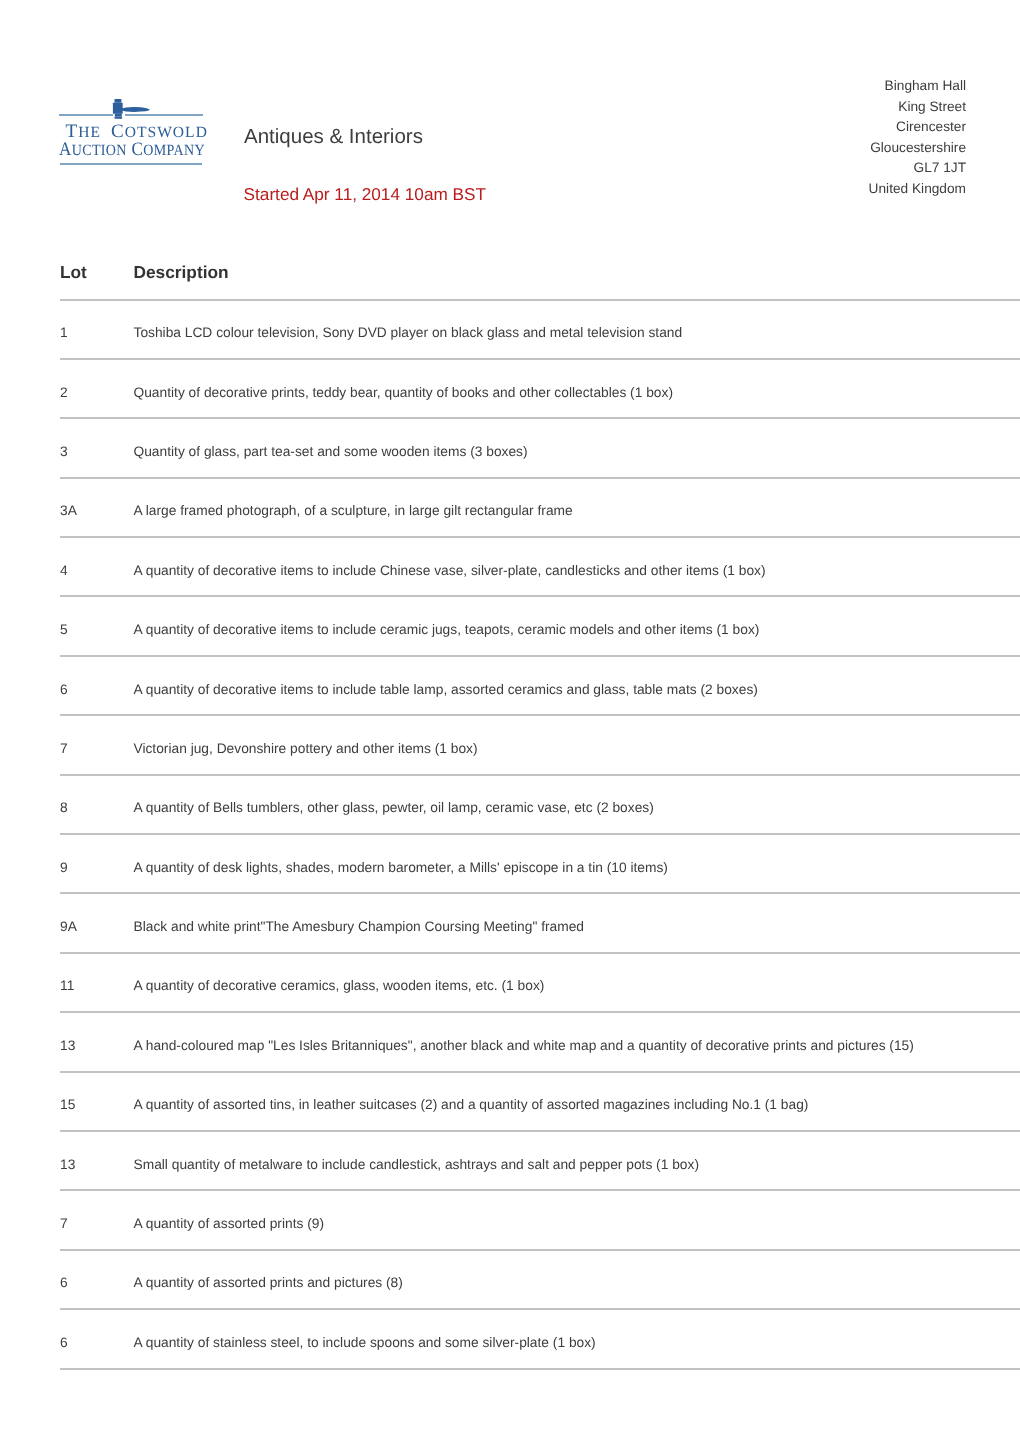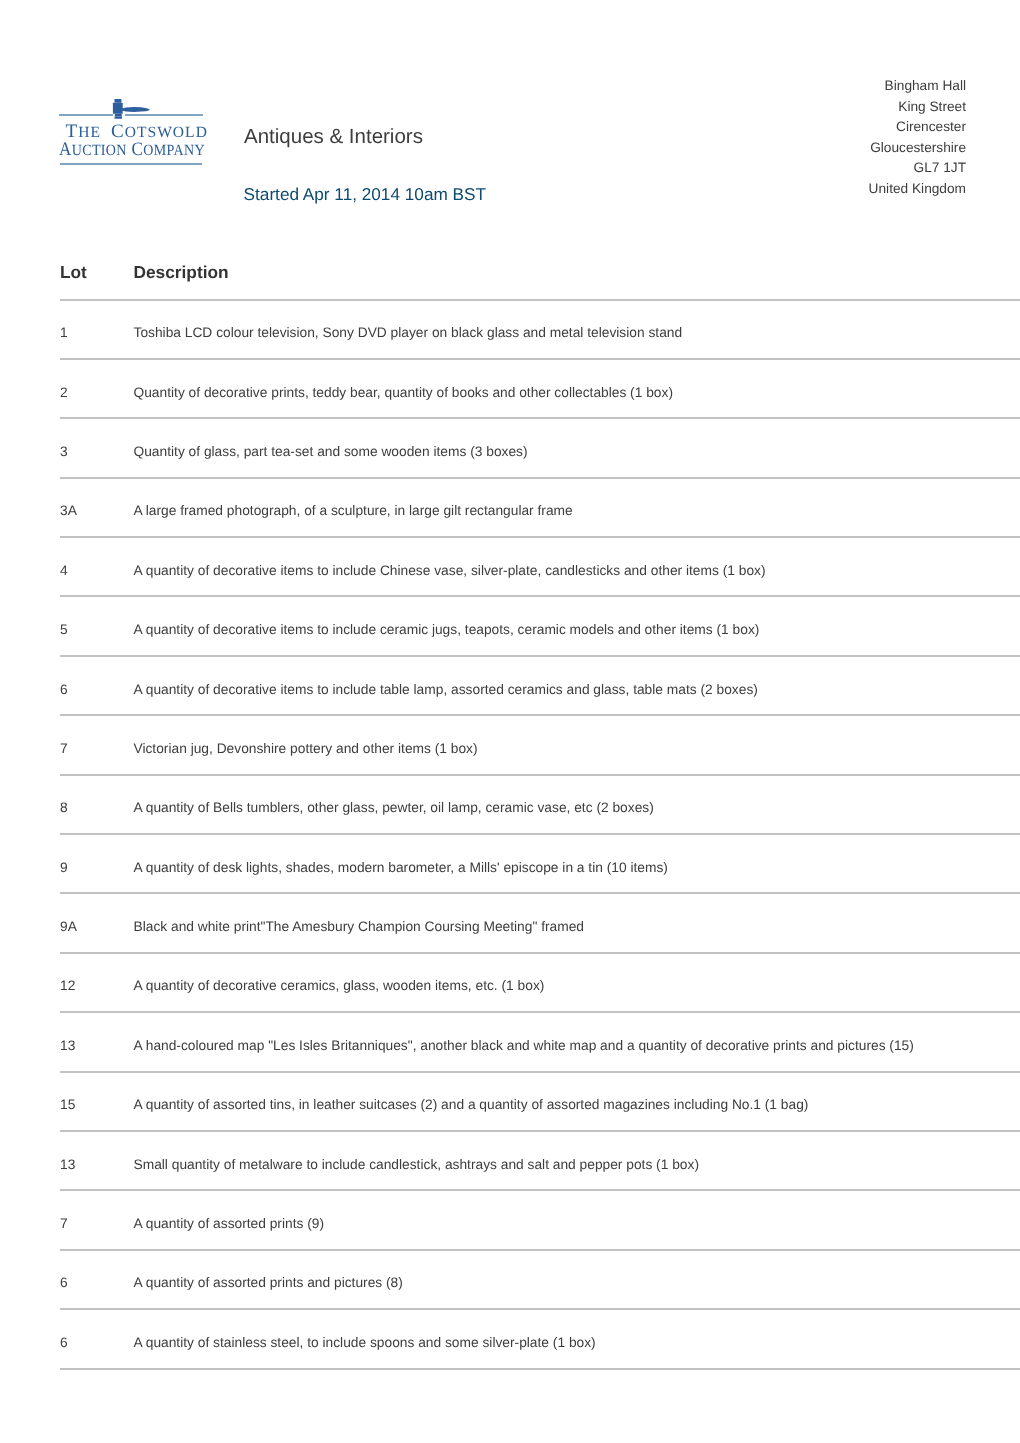--- a/index.html
+++ b/index.html
@@ -14,21 +14,21 @@
   .logo-rule-top-right { left:124.7px; top:113.9px; width:78.1px; }
   .logo-rule-bottom { left:59.7px; top:163.0px; width:142.7px; height:2px; }
   .logo-line { position:absolute; white-space:nowrap; color:#2b5d96; line-height:normal;
                font-family:"Liberation Serif", serif; transform-origin:left top; }
   .logo-line .sc { font-size:0.82em; }
   .logo-line-1 { left:65.6px; top:121.0px; font-size:19px; letter-spacing:1.0px; word-spacing:4.3px; transform:translateZ(0); }
   .logo-line-2 { left:58.8px; top:139.3px; font-size:19px; letter-spacing:0.4px; transform:scaleX(0.900) translateZ(0); }
   .gavel { position:absolute; left:112px; top:98px; }
   .title { position:absolute; left:244px; top:67.4px; font-size:24px; font-weight:bold; color:#333; line-height:normal; }
   .subtitle { position:absolute; left:244px; top:125px; font-size:20.5px; color:#3d3d3d; line-height:normal; }
-  .started { position:absolute; left:243.6px; top:184px; font-size:17.2px; color:#0c4a6e; line-height:normal; }
+  .started { position:absolute; left:243.6px; top:184px; font-size:17.2px; color:#b91c1c; line-height:normal; }
   .address { position:absolute; right:54px; top:76px; text-align:right; font-size:13.7px; line-height:20.6px; color:#3d3d3d; }
   
   .lot-table { position:absolute; left:60px; top:251px; width:1020px; border-collapse:collapse; }
   .lot-table th { text-align:left; font-size:17.3px; font-weight:bold; color:#333; padding:11px 0 0 0; height:36.5px; vertical-align:top; border-bottom:2px solid #c2c2c2; }
   .lot-table td { font-size:13.78px; color:#3d3d3d; border-bottom:2px solid #c2c2c2; padding:7px 0 0 0; height:50.4px; vertical-align:middle; }
   .col-lot { width:69.2px;margin-left:32px; }
   .col-desc { width:890.8px; }
 </style>
 </head>
 <body>
@@ -108,21 +108,21 @@
         </tr>
         <tr>
           <td class="col-lot">9</td>
           <td class="col-desc">A quantity of desk lights, shades, modern barometer, a Mills' episcope in a tin (10 items)</td>
         </tr>
         <tr>
           <td class="col-lot">9A</td>
           <td class="col-desc">Black and white print"The Amesbury Champion Coursing Meeting" framed</td>
         </tr>
         <tr>
-          <td class="col-lot">12</td>
+          <td class="col-lot">11</td>
           <td class="col-desc">A quantity of decorative ceramics, glass, wooden items, etc. (1 box)</td>
         </tr>
         <tr>
           <td class="col-lot">13</td>
           <td class="col-desc">A hand-coloured map "Les Isles Britanniques", another black and white map and a quantity of decorative prints and pictures (15)</td>
         </tr>
         <tr>
           <td class="col-lot">15</td>
           <td class="col-desc">A quantity of assorted tins, in leather suitcases (2) and a quantity of assorted magazines including No.1 (1 bag)</td>
         </tr>

